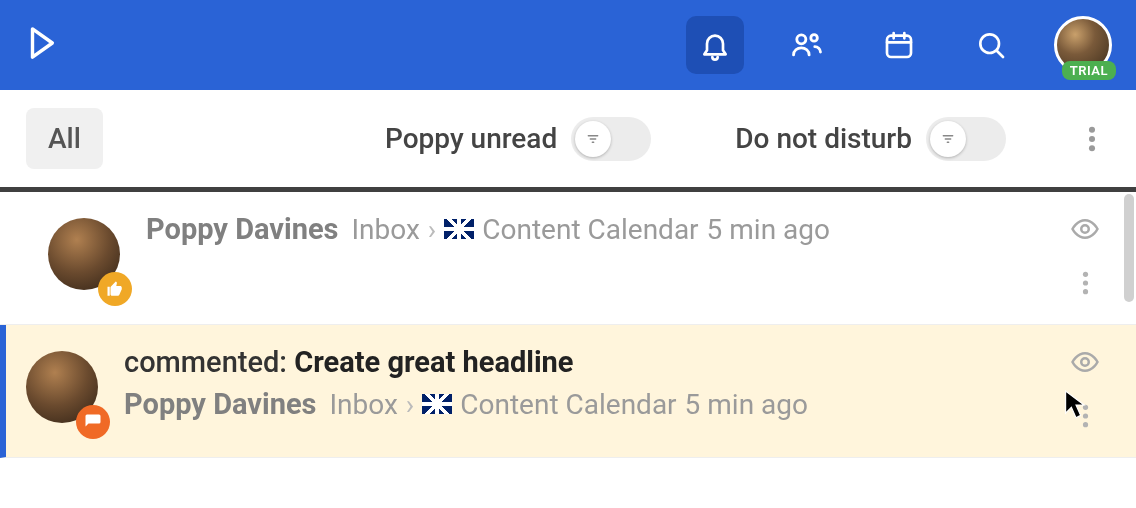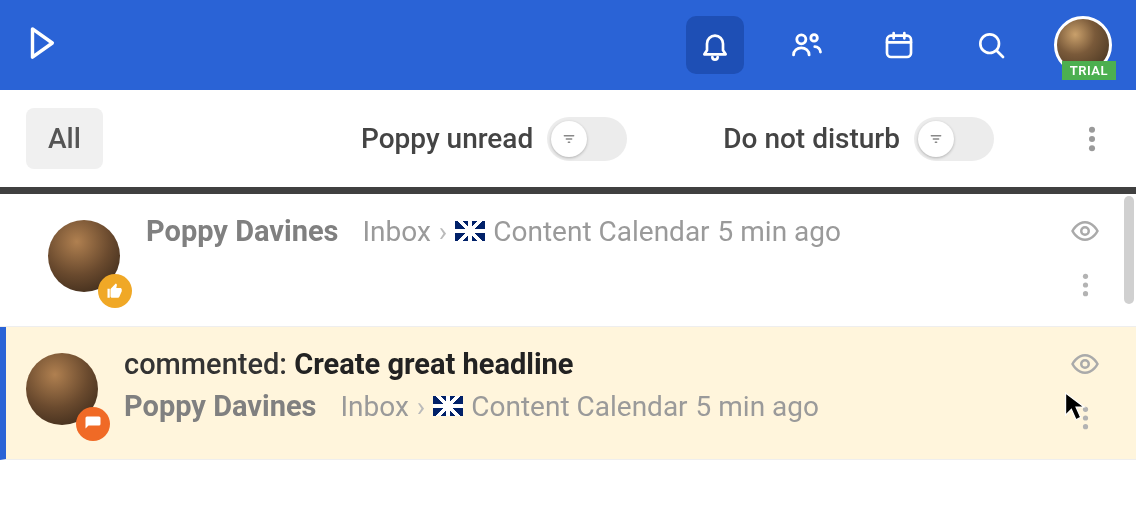--- a/index.html
+++ b/index.html
@@ -5,43 +5,43 @@
   * { box-sizing: border-box; margin: 0; padding: 0; }
   body { font-family: -apple-system, BlinkMacSystemFont, "Segoe UI", Roboto, Helvetica, Arial, sans-serif; width: 1136px; height: 508px; overflow: hidden; background: #fff; }
   .topbar { background: #2a63d6; height: 90px; display: flex; align-items: center; padding: 0 24px; justify-content: space-between; }
   .topbar-left { display: flex; align-items: center; gap: 16px; }
   .topbar-right { display: flex; align-items: center; gap: 34px; }
   .logo-icon { color: #fff; }
   .top-btn { width: 58px; height: 58px; display: flex; align-items: center; justify-content: center; border-radius: 10px; cursor: pointer; color: #fff; }
   .top-btn.active { background: #1e4fb5; }
   .avatar-wrap { position: relative; }
   .avatar { width: 58px; height: 58px; border-radius: 50%; background: radial-gradient(circle at 35% 30%, #c9a06b 0%, #7a5a3a 40%, #3d2e1c 100%); border: 3px solid #fff; }
-  .trial-badge { position: absolute; bottom: -6px; right: -4px; background: #4caf50; color: #fff; font-size: 13px; font-weight: 600; letter-spacing: 0.5px; padding: 2px 8px; border-radius: 0; }
+  .trial-badge { position: absolute; bottom: -6px; right: -4px; background: #4caf50; color: #fff; font-size: 13px; font-weight: 600; letter-spacing: 0.5px; padding: 2px 8px; border-radius: 8px; }
   .panel { position: relative; background: #fff; }
-  .filterbar { display: flex; align-items: center; padding: 18px 26px; gap: 40px; border-bottom: 7px solid #404040; }
+  .filterbar { display: flex; align-items: center; padding: 18px 26px; gap: 28px; border-bottom: 5px solid #404040; }
   .filterbar .spacer { flex: 1; }
   .chip { background: #f0f0f0; border-radius: 8px; padding: 14px 22px; font-size: 28px; color: #555; cursor: pointer; font-weight: 500; }
   .filter-group { display: flex; align-items: center; gap: 14px; font-size: 28px; color: #444; font-weight: 500; }
   .toggle { width: 80px; height: 44px; background: #ececec; border-radius: 22px; position: relative; cursor: pointer; }
   .toggle-knob { position: absolute; left: 4px; top: 4px; width: 36px; height: 36px; border-radius: 50%; background: #fff; box-shadow: 0 1px 3px rgba(0,0,0,0.25); display: flex; align-items: center; justify-content: center; }
   .kebab { width: 36px; height: 36px; display: flex; align-items: center; justify-content: center; cursor: pointer; color: #999; }
   .list { position: relative; }
   .scroll-ind { position: absolute; right: 2px; top: 2px; width: 10px; height: 108px; background: #d0d0d0; border-radius: 5px; }
   .item { display: flex; padding: 20px 36px 24px 48px; position: relative; border-bottom: 1px solid #eee; }
   .item.selected { background: #fff5dc; border-left: 6px solid #2a63d6; padding-left: 20px; }
   .item-avatar-wrap { position: relative; width: 78px; flex: 0 0 78px; margin-right: 20px; margin-top: 6px; }
   .item-avatar { width: 72px; height: 72px; border-radius: 50%; background: radial-gradient(circle at 40% 30%, #b08050 0%, #6a4a2e 50%, #2e2014 100%); }
   .avatar-badge { position: absolute; right: -6px; bottom: -6px; width: 34px; height: 34px; border-radius: 50%; display: flex; align-items: center; justify-content: center; color: #fff; }
   .badge-like { background: #f0a826; }
   .badge-comment { background: #f06a26; }
   .item-body { flex: 1; min-width: 0; }
   .line1 { font-size: 29px; color: #333; font-weight: 500; margin-bottom: 8px; }
   .line1 .bold { font-weight: 700; color: #222; }
   .line2 { font-size: 28px; color: #9a9a9a; display: flex; align-items: center; flex-wrap: wrap; gap: 8px; }
-  .line2 .user { font-weight: 700; color: #808080; margin-right: 16px; font-size: 29px; }
+  .line2 .user { font-weight: 700; color: #808080; margin-right: 5px; font-size: 29px; }
   .chevron { color: #bbb; }
   .flag { display: inline-block; width: 30px; height: 20px; position: relative; overflow: hidden; }
   .flag::before { content: ""; position: absolute; inset: 0; background: linear-gradient(180deg,#012169 0,#012169 100%);} 
   .flag::after { content: ""; position: absolute; inset: 0; background:
      linear-gradient(to bottom, transparent 40%, #fff 40%, #fff 60%, transparent 60%),
      linear-gradient(to right, transparent 43%, #fff 43%, #fff 57%, transparent 57%),
      linear-gradient(45deg, transparent 45%, #fff 45%, #fff 55%, transparent 55%),
      linear-gradient(-45deg, transparent 45%, #fff 45%, #fff 55%, transparent 55%),
      linear-gradient(to bottom, transparent 44%, #C8102E 44%, #C8102E 56%, transparent 56%),
      linear-gradient(to right, transparent 46%, #C8102E 46%, #C8102E 54%, transparent 54%);

